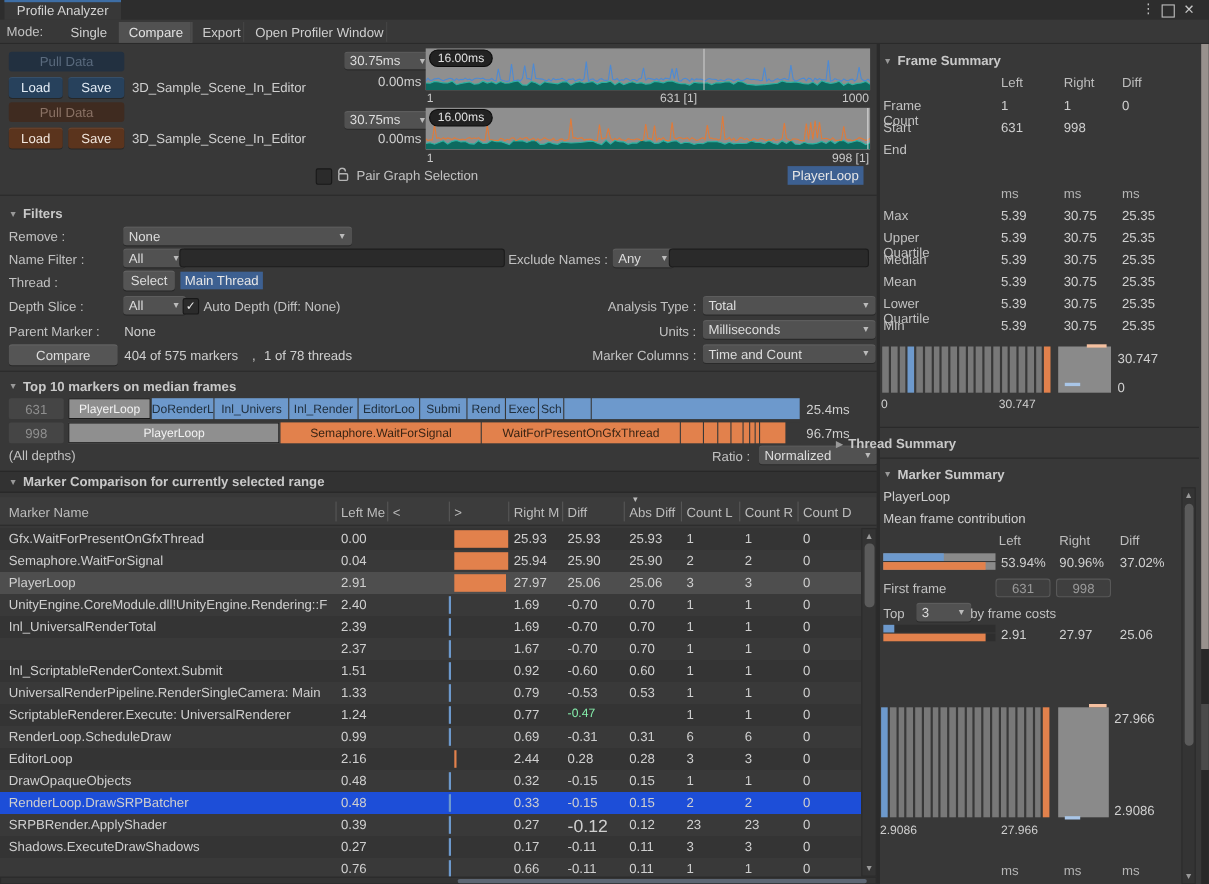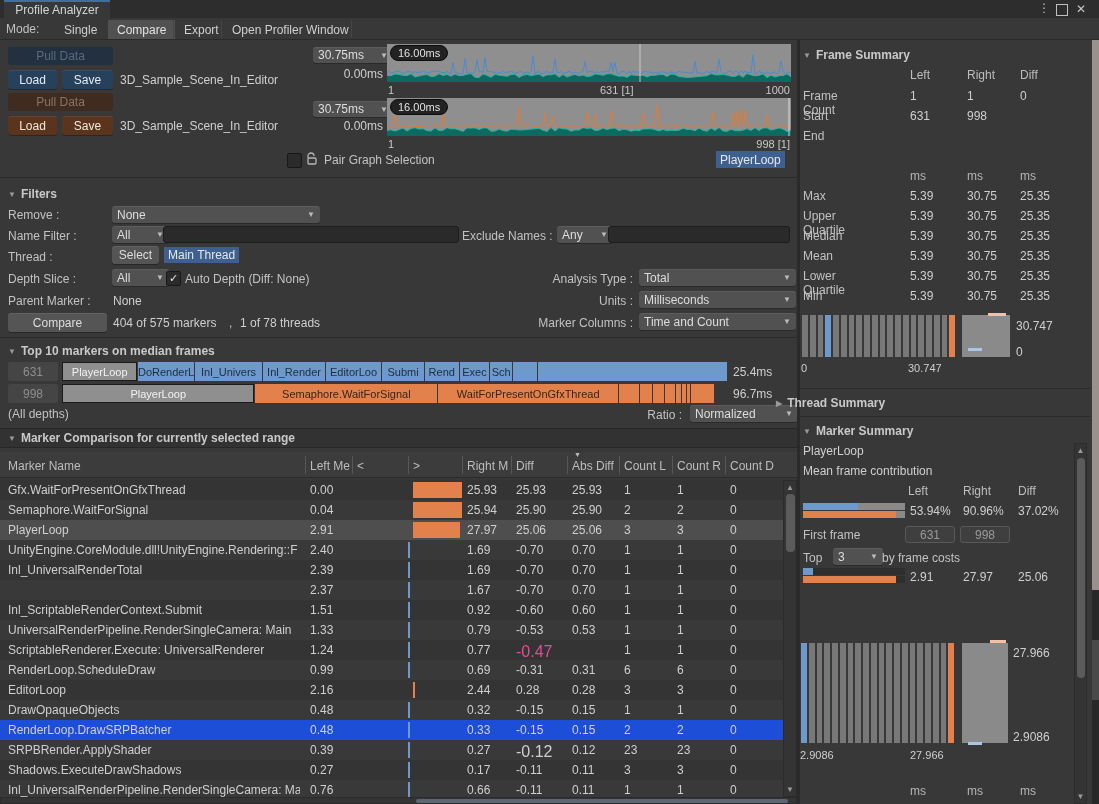--- a/index.html
+++ b/index.html
@@ -339,21 +339,21 @@
         <div style="position: absolute; left: 572px; top: 3px; width: 46px; height: 15px; color: rgb(207, 207, 207); font-size: 12px; overflow: hidden; white-space: nowrap;">0.53</div>
         <div style="position: absolute; left: 624px; top: 3px; width: 48px; height: 15px; color: rgb(207, 207, 207); font-size: 12px; overflow: hidden; white-space: nowrap;">1</div>
         <div style="position: absolute; left: 677px; top: 3px; width: 48px; height: 15px; color: rgb(207, 207, 207); font-size: 12px; overflow: hidden; white-space: nowrap;">1</div>
         <div style="position: absolute; left: 730px; top: 3px; width: 46px; height: 15px; color: rgb(207, 207, 207); font-size: 12px; overflow: hidden; white-space: nowrap;">0</div>
         <div style="position: absolute; left: 408px; top: 2px; width: 2px; height: 16px; background: rgb(109, 153, 204);"></div>
       </div>
       <div style="position: absolute; left: 0px; top: 160px; width: 783px; height: 20px; background: rgb(52, 52, 52);">
         <div style="position: absolute; left: 8px; top: 3px; width: 292px; height: 15px; color: rgb(207, 207, 207); font-size: 12px; overflow: hidden; white-space: nowrap;">ScriptableRenderer.Execute: UniversalRenderer</div>
         <div style="position: absolute; left: 310px; top: 3px; width: 42px; height: 15px; color: rgb(207, 207, 207); font-size: 12px; overflow: hidden; white-space: nowrap;">1.24</div>
         <div style="position: absolute; left: 467px; top: 3px; width: 44px; height: 15px; color: rgb(207, 207, 207); font-size: 12px; overflow: hidden; white-space: nowrap;">0.77</div>
-        <div style="position: absolute; left: 516px; top: 3px; width: 50px; height: 15px; color: #ec4899; font-size: 16px; overflow: hidden; white-space: nowrap;">-0.47</div>
+        <div style="position: absolute; left: 516px; top: 3px; width: 50px; height: 15px; color: #86efac; font-size: 11px; overflow: hidden; white-space: nowrap;">-0.47</div>
         <div style="position: absolute; left: 572px; top: 3px; width: 46px; height: 15px; color: rgb(207, 207, 207); font-size: 12px; overflow: hidden; white-space: nowrap; margin-top: 16px;">0.47</div>
         <div style="position: absolute; left: 624px; top: 3px; width: 48px; height: 15px; color: rgb(207, 207, 207); font-size: 12px; overflow: hidden; white-space: nowrap;">1</div>
         <div style="position: absolute; left: 677px; top: 3px; width: 48px; height: 15px; color: rgb(207, 207, 207); font-size: 12px; overflow: hidden; white-space: nowrap;">1</div>
         <div style="position: absolute; left: 730px; top: 3px; width: 46px; height: 15px; color: rgb(207, 207, 207); font-size: 12px; overflow: hidden; white-space: nowrap;">0</div>
         <div style="position: absolute; left: 408px; top: 2px; width: 2px; height: 16px; background: rgb(109, 153, 204);"></div>
       </div>
       <div style="position: absolute; left: 0px; top: 180px; width: 783px; height: 20px; background: rgb(57, 57, 57);">
         <div style="position: absolute; left: 8px; top: 3px; width: 292px; height: 15px; color: rgb(207, 207, 207); font-size: 12px; overflow: hidden; white-space: nowrap;">RenderLoop.ScheduleDraw</div>
         <div style="position: absolute; left: 310px; top: 3px; width: 42px; height: 15px; color: rgb(207, 207, 207); font-size: 12px; overflow: hidden; white-space: nowrap;">0.99</div>
         <div style="position: absolute; left: 467px; top: 3px; width: 44px; height: 15px; color: rgb(207, 207, 207); font-size: 12px; overflow: hidden; white-space: nowrap;">0.69</div>
@@ -413,21 +413,20 @@
         <div style="position: absolute; left: 310px; top: 3px; width: 42px; height: 15px; color: rgb(207, 207, 207); font-size: 12px; overflow: hidden; white-space: nowrap;">0.27</div>
         <div style="position: absolute; left: 467px; top: 3px; width: 44px; height: 15px; color: rgb(207, 207, 207); font-size: 12px; overflow: hidden; white-space: nowrap;">0.17</div>
         <div style="position: absolute; left: 516px; top: 3px; width: 50px; height: 15px; color: rgb(207, 207, 207); font-size: 12px; overflow: hidden; white-space: nowrap;">-0.11</div>
         <div style="position: absolute; left: 572px; top: 3px; width: 46px; height: 15px; color: rgb(207, 207, 207); font-size: 12px; overflow: hidden; white-space: nowrap;">0.11</div>
         <div style="position: absolute; left: 624px; top: 3px; width: 48px; height: 15px; color: rgb(207, 207, 207); font-size: 12px; overflow: hidden; white-space: nowrap;">3</div>
         <div style="position: absolute; left: 677px; top: 3px; width: 48px; height: 15px; color: rgb(207, 207, 207); font-size: 12px; overflow: hidden; white-space: nowrap;">3</div>
         <div style="position: absolute; left: 730px; top: 3px; width: 46px; height: 15px; color: rgb(207, 207, 207); font-size: 12px; overflow: hidden; white-space: nowrap;">0</div>
         <div style="position: absolute; left: 408px; top: 2px; width: 2px; height: 16px; background: rgb(109, 153, 204);"></div>
       </div>
       <div style="position: absolute; left: 0px; top: 300px; width: 783px; height: 20px; background: rgb(57, 57, 57);">
-        <div style="position: absolute; left: 8px; top: 3px; width: 292px; height: 15px; color: rgb(207, 207, 207); font-size: 12px; overflow: hidden; white-space: nowrap;">Inl_UniversalRenderPipeline.RenderSingleCamera: Ma</div>
         <div style="position: absolute; left: 310px; top: 3px; width: 42px; height: 15px; color: rgb(207, 207, 207); font-size: 12px; overflow: hidden; white-space: nowrap;">0.76</div>
         <div style="position: absolute; left: 467px; top: 3px; width: 44px; height: 15px; color: rgb(207, 207, 207); font-size: 12px; overflow: hidden; white-space: nowrap;">0.66</div>
         <div style="position: absolute; left: 516px; top: 3px; width: 50px; height: 15px; color: rgb(207, 207, 207); font-size: 12px; overflow: hidden; white-space: nowrap;">-0.11</div>
         <div style="position: absolute; left: 572px; top: 3px; width: 46px; height: 15px; color: rgb(207, 207, 207); font-size: 12px; overflow: hidden; white-space: nowrap;">0.11</div>
         <div style="position: absolute; left: 624px; top: 3px; width: 48px; height: 15px; color: rgb(207, 207, 207); font-size: 12px; overflow: hidden; white-space: nowrap;">1</div>
         <div style="position: absolute; left: 677px; top: 3px; width: 48px; height: 15px; color: rgb(207, 207, 207); font-size: 12px; overflow: hidden; white-space: nowrap;">1</div>
         <div style="position: absolute; left: 730px; top: 3px; width: 46px; height: 15px; color: rgb(207, 207, 207); font-size: 12px; overflow: hidden; white-space: nowrap;">0</div>
         <div style="position: absolute; left: 408px; top: 2px; width: 2px; height: 16px; background: rgb(109, 153, 204);"></div>
       </div>
     </div>
@@ -520,21 +519,21 @@
   <div class="abs" style="left:962px;top:315px;width:48px;height:42px;background:#8a8a8a;">
     <div class="abs" style="left:26px;top:-2px;width:18px;height:3px;background:#f5c0a0;"></div>
     <div class="abs" style="left:6px;top:33px;width:14px;height:3px;background:#a9c6e8;"></div>
   </div>
   <div class="abs lbl" style="left:1016px;top:319px;color:#cfcfcf;">30.747</div>
   <div class="abs lbl" style="left:1016px;top:345px;color:#cfcfcf;">0</div>
   <div class="abs axis" style="left:801px;top:362px;color:#cfcfcf;">0</div>
   <div class="abs axis" style="left:908px;top:362px;color:#cfcfcf;">30.747</div>
 
   <div class="abs hline" style="left:800px;top:388px;width:290px;"></div>
-  <div class="abs sect" style="left:776px;top:396px;"><span class="tri">▶</span><span>Thread Summary</span></div>
+  <div class="abs sect" style="left:760px;top:396px;"><span class="tri">▶</span><span>Thread Summary</span></div>
   <div class="abs hline" style="left:800px;top:416px;width:290px;"></div>
 
   <div class="abs sect" style="left:803px;top:424px;"><span class="tri">▼</span><span>Marker Summary</span></div>
   <div class="abs lbl" style="left:803px;top:444px;color:#cfcfcf;">PlayerLoop</div>
   <div class="abs lbl" style="left:803px;top:464px;color:#cfcfcf;">Mean frame contribution</div>
   <div id="ms-cols" class="abs">
       <div style="position: absolute; left: 908px; top: 484px; color: rgb(189, 189, 189); font-size: 12px;">Left</div>
       <div style="position: absolute; left: 963px; top: 484px; color: rgb(189, 189, 189); font-size: 12px;">Right</div>
       <div style="position: absolute; left: 1018px; top: 484px; color: rgb(189, 189, 189); font-size: 12px;">Diff</div>
     </div>

